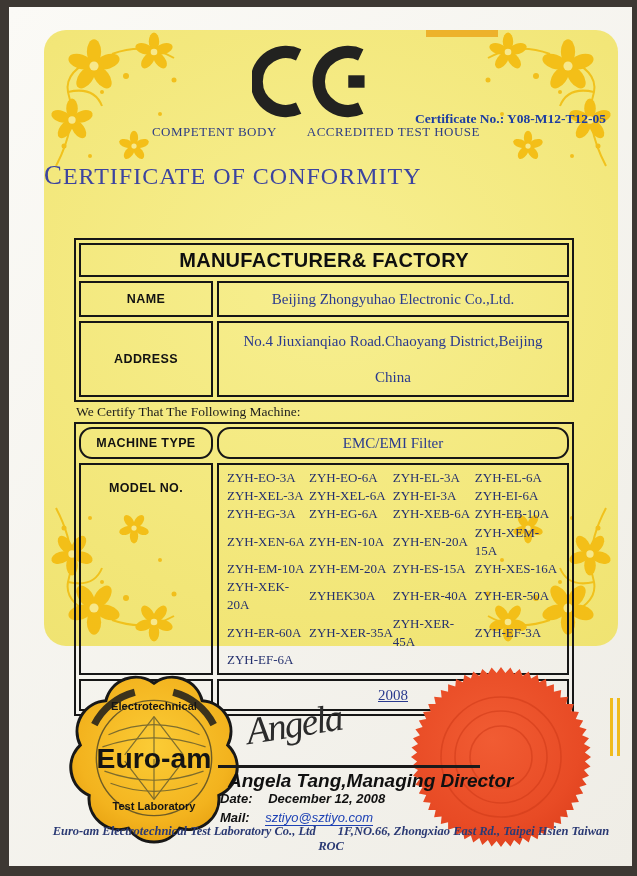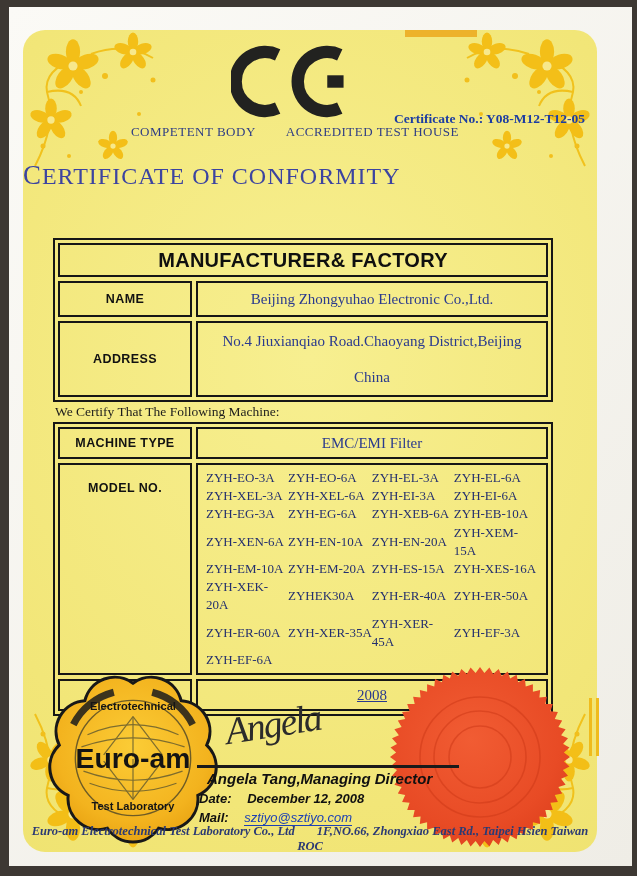--- a/index.html
+++ b/index.html
@@ -1,20 +1,20 @@
 <!DOCTYPE html>
 <html><head>
 <meta charset="utf-8">
 <style>
   html,body{margin:0;padding:0;background:#6b665f;}
   .photo{position:relative;width:637px;height:876px;background:#3d3833;overflow:hidden;
          font-family:"Liberation Serif",serif;}
   .mat{position:absolute;left:9px;top:7px;right:5px;bottom:10px;
        background:linear-gradient(135deg,#fbfaf6,#efede6);}
-  .paper{position:absolute;left:23px;top:30px;width:574px;height:822px;
+  .paper{position:absolute;left:44px;top:30px;width:574px;height:616px;
          background:radial-gradient(120% 100% at 50% 40%,#f7ef90 0%,#f2e678 55%,#ecdf68 100%);
          border-radius:22px;}
   
   .corner{position:absolute;width:170px;height:150px;pointer-events:none;opacity:.95;}
   .c-tl{left:-2px;top:-2px;}
   .c-tr{right:-2px;top:-2px;transform:scaleX(-1);}
   .c-bl{left:-2px;bottom:0;transform:scaleY(-1);}
   .c-br{right:-2px;bottom:0;transform:scale(-1,-1);}
   .gold-strip{position:absolute;left:382px;top:0;width:72px;height:7px;background:#edb22b;}
   .edge-bars{position:absolute;left:566px;top:668px;display:flex;gap:4px;}
@@ -37,34 +37,34 @@
   .grid{display:grid;grid-template-columns:134px 1fr;gap:4px;}
   .cell{border:2px solid #161616;display:flex;align-items:center;justify-content:center;
         box-sizing:border-box;}
   .hdr{grid-column:1 / -1;height:34px;font-family:"Liberation Sans",sans-serif;
        font-weight:bold;font-size:20px;color:#0f0f0f;letter-spacing:.3px;}
   .lbl{font-family:"Liberation Sans",sans-serif;font-weight:bold;font-size:12.5px;
        color:#121212;letter-spacing:.4px;}
   .val{font-size:15px;color:#2a3a8e;text-align:center;}
   .r-name{min-height:36px;} .r-addr{min-height:66px;}
   .addr-lines{line-height:36px;}
-  .r-machine{min-height:32px;} .r-year{min-height:32px;text-decoration:underline;}
+  .r-machine{min-height:32px;border-radius:13px;} .r-year{min-height:32px;text-decoration:underline;}
   .r-model-lbl{align-items:flex-start;padding-top:16px;}
   .model-grid{display:grid;grid-template-columns:repeat(4,auto);justify-content:space-between;
               align-content:start;padding:4px 8px;font-size:13px;line-height:18.2px;
               color:#232f6e;min-height:138px;justify-items:start;}
   .certify{position:absolute;left:32px;top:374px;font-size:13.5px;color:#1c1c1c;}
   
   .badge{position:absolute;left:20px;top:638px;}
   .bt{font-family:"Liberation Sans",sans-serif;font-weight:bold;}
   .sig{position:absolute;left:202px;top:672px;font-style:italic;font-size:38px;color:#2b2b2b;
        transform:rotate(-9deg);letter-spacing:-2px;}
   .sigline{position:absolute;left:174px;top:735px;width:262px;height:2.5px;background:#1a1a1a;}
   .who{position:absolute;left:184px;top:740px;font-family:"Liberation Sans",sans-serif;
-       font-style:italic;font-weight:bold;font-size:15px;color:#101010;}
+       font-style:italic;font-weight:bold;font-size:19px;color:#101010;}
   .drow{position:absolute;left:176px;font-family:"Liberation Sans",sans-serif;font-style:italic;
         font-weight:bold;font-size:13px;color:#101010;}
   .d1{top:761px;} .d2{top:780px;}
   .drow .v{margin-left:12px;}
   .mail a{color:#1d41b5;text-decoration:none;border-bottom:1.5px solid #1d41b5;font-style:italic;
           font-weight:normal;}
   .seal{position:absolute;left:364px;top:634px;}
   .footer{position:absolute;left:0;right:0;top:794px;text-align:center;font-weight:bold;
           font-style:italic;font-size:12.5px;color:#2b3a74;z-index:5;}
   .footer .sp{display:inline-block;width:22px;}

